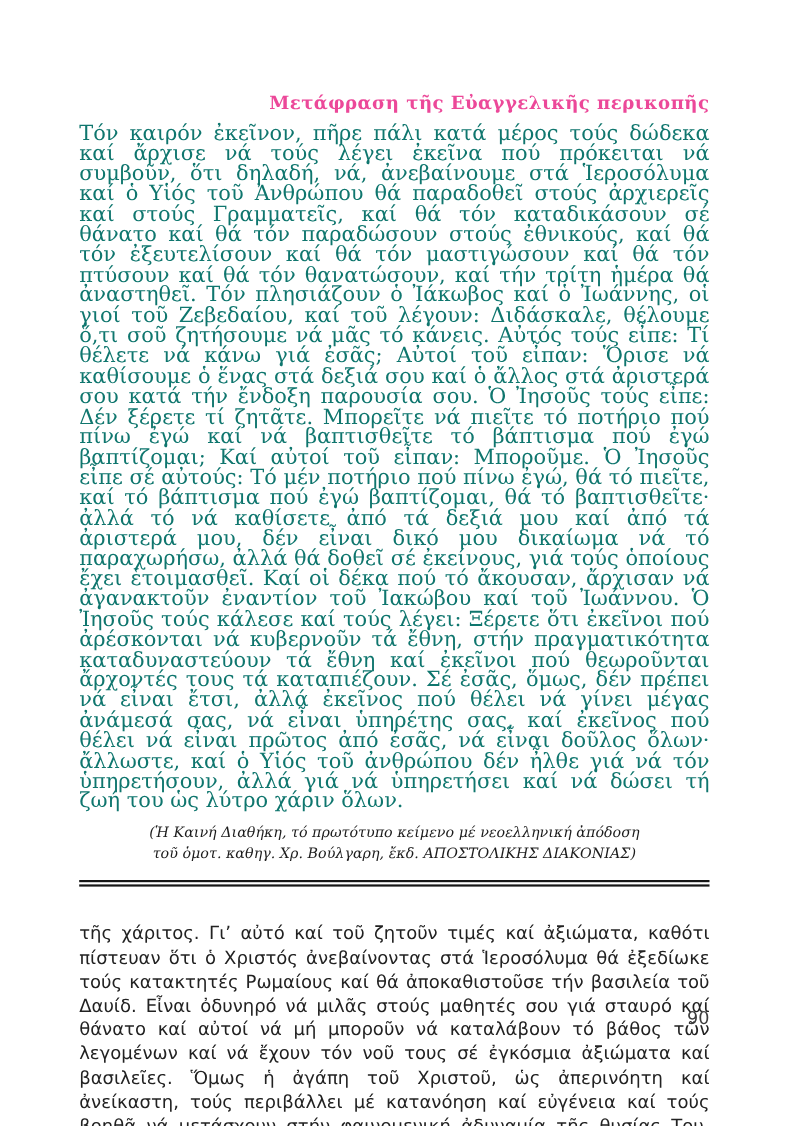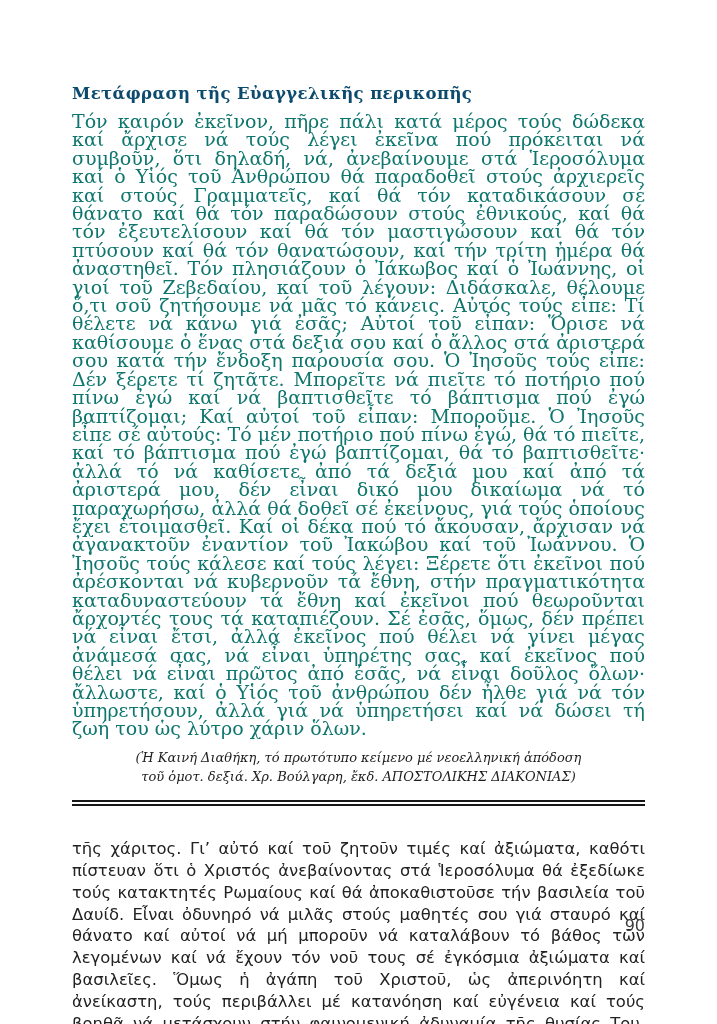--- a/index.html
+++ b/index.html
@@ -17,26 +17,26 @@
     overflow: hidden;
   }
   .content {
     position: absolute;
     left: 72px;
     top: 0;
     width: 573px;
   }
   .title {
     margin: 84px 0 0 0;
-    text-align: left;
+    text-align: right;
     font-family: "DejaVu Serif", "Liberation Serif", serif;
     font-weight: 700;
     font-size: 16.5px;
     letter-spacing: 0.4px;
-    color: #0c4a6e;
+    color: #ec4899;
   }
   .gospel-body {
     margin: 9px 0 0 0;
     font-family: "DejaVu Serif", "Liberation Serif", serif;
     font-size: 19px;
     line-height: 18.4px;
     text-align: justify;
     color: #0f766e;
   }
   .citation {
@@ -82,21 +82,21 @@
 
 <div class="page">
   <div class="content">
 
     <h1 class="title">Μετάφραση τῆς Εὐαγγελικῆς περικοπῆς</h1>
 
     <p class="gospel-body">Τόν καιρόν ἐκεῖνον, πῆρε πάλι κατά μέρος τούς δώδεκα καί ἄρχισε νά τούς λέγει ἐκεῖνα πού πρόκειται νά συμβοῦν, ὅτι δηλαδή, νά, ἀνεβαίνουμε στά Ἱεροσόλυμα καί ὁ Υἱός τοῦ Ἀνθρώπου θά παραδοθεῖ στούς ἀρχιερεῖς καί στούς Γραμματεῖς, καί θά τόν καταδικάσουν σέ θάνατο καί θά τόν παραδώσουν στούς ἐθνικούς, καί θά τόν ἐξευτελίσουν καί θά τόν μαστιγώσουν καί θά τόν πτύσουν καί θά τόν θανατώσουν, καί τήν τρίτη ἡμέρα θά ἀναστηθεῖ. Τόν πλησιάζουν ὁ Ἰάκωβος καί ὁ Ἰωάννης, οἱ γιοί τοῦ Ζεβεδαίου, καί τοῦ λέγουν: Διδάσκαλε, θέλουμε ὅ,τι σοῦ ζητήσουμε νά μᾶς τό κάνεις. Αὐτός τούς εἶπε: Τί θέλετε νά κάνω γιά ἐσᾶς; Αὐτοί τοῦ εἶπαν: Ὅρισε νά καθίσουμε ὁ ἕνας στά δεξιά σου καί ὁ ἄλλος στά ἀριστερά σου κατά τήν ἔνδοξη παρουσία σου. Ὁ Ἰησοῦς τούς εἶπε: Δέν ξέρετε τί ζητᾶτε. Μπορεῖτε νά πιεῖτε τό ποτήριο πού πίνω ἐγώ καί νά βαπτισθεῖτε τό βάπτισμα πού ἐγώ βαπτίζομαι; Καί αὐτοί τοῦ εἶπαν: Μποροῦμε. Ὁ Ἰησοῦς εἶπε σέ αὐτούς: Τό μέν ποτήριο πού πίνω ἐγώ, θά τό πιεῖτε, καί τό βάπτισμα πού ἐγώ βαπτίζομαι, θά τό βαπτισθεῖτε· ἀλλά τό νά καθίσετε ἀπό τά δεξιά μου καί ἀπό τά ἀριστερά μου, δέν εἶναι δικό μου δικαίωμα νά τό παραχωρήσω, ἀλλά θά δοθεῖ σέ ἐκείνους, γιά τούς ὁποίους ἔχει ἑτοιμασθεῖ. Καί οἱ δέκα πού τό ἄκουσαν, ἄρχισαν νά ἀγανακτοῦν ἐναντίον τοῦ Ἰακώβου καί τοῦ Ἰωάννου. Ὁ Ἰησοῦς τούς κάλεσε καί τούς λέγει: Ξέρετε ὅτι ἐκεῖνοι πού ἀρέσκονται νά κυβερνοῦν τά ἔθνη, στήν πραγματικότητα καταδυναστεύουν τά ἔθνη καί ἐκεῖνοι πού θεωροῦνται ἄρχοντές τους τά καταπιέζουν. Σέ ἐσᾶς, ὅμως, δέν πρέπει νά εἶναι ἔτσι, ἀλλά ἐκεῖνος πού θέλει νά γίνει μέγας ἀνάμεσά σας, νά εἶναι ὑπηρέτης σας, καί ἐκεῖνος πού θέλει νά εἶναι πρῶτος ἀπό ἐσᾶς, νά εἶναι δοῦλος ὅλων· ἄλλωστε, καί ὁ Υἱός τοῦ ἀνθρώπου δέν ἦλθε γιά νά τόν ὑπηρετήσουν, ἀλλά γιά νά ὑπηρετήσει καί νά δώσει τή ζωή του ὡς λύτρο χάριν ὅλων.</p>
 
     <div class="citation">
       <div>(Ἡ Καινή Διαθήκη, τό πρωτότυπο κείμενο μέ νεοελληνική ἀπόδοση</div>
-      <div>τοῦ ὁμοτ. δεξιά. Χρ. Βούλγαρη, ἔκδ. ΑΠΟΣΤΟΛΙΚΗΣ ΔΙΑΚΟΝΙΑΣ)</div>
+      <div>τοῦ ὁμοτ. καθηγ. Χρ. Βούλγαρη, ἔκδ. ΑΠΟΣΤΟΛΙΚΗΣ ΔΙΑΚΟΝΙΑΣ)</div>
     </div>
 
     <div class="double-rule"></div>
 
     <div class="commentary">
       <p>τῆς χάριτος. Γι’ αὐτό καί τοῦ ζητοῦν τιμές καί ἀξιώματα, καθότι πίστευαν ὅτι ὁ Χριστός ἀνεβαίνοντας στά Ἱεροσόλυμα θά ἐξεδίωκε τούς κατακτητές Ρωμαίους καί θά ἀποκαθιστοῦσε τήν βασιλεία τοῦ Δαυίδ. Εἶναι ὀδυνηρό νά μιλᾶς στούς μαθητές σου γιά σταυρό καί θάνατο καί αὐτοί νά μή μποροῦν νά καταλάβουν τό βάθος τῶν λεγομένων καί νά ἔχουν τόν νοῦ τους σέ ἐγκόσμια ἀξιώματα καί βασιλεῖες. Ὅμως ἡ ἀγάπη τοῦ Χριστοῦ, ὡς ἀπερινόητη καί ἀνείκαστη, τούς περιβάλλει μέ κατανόηση καί εὐγένεια καί τούς βοηθᾶ νά μετάσχουν στήν φαινομενική ἀδυναμία τῆς θυσίας Του, πού εἶναι φανέρωση τῆς δυνάμεως τοῦ Θεοῦ.</p>
     </div>
 
   </div>
 

